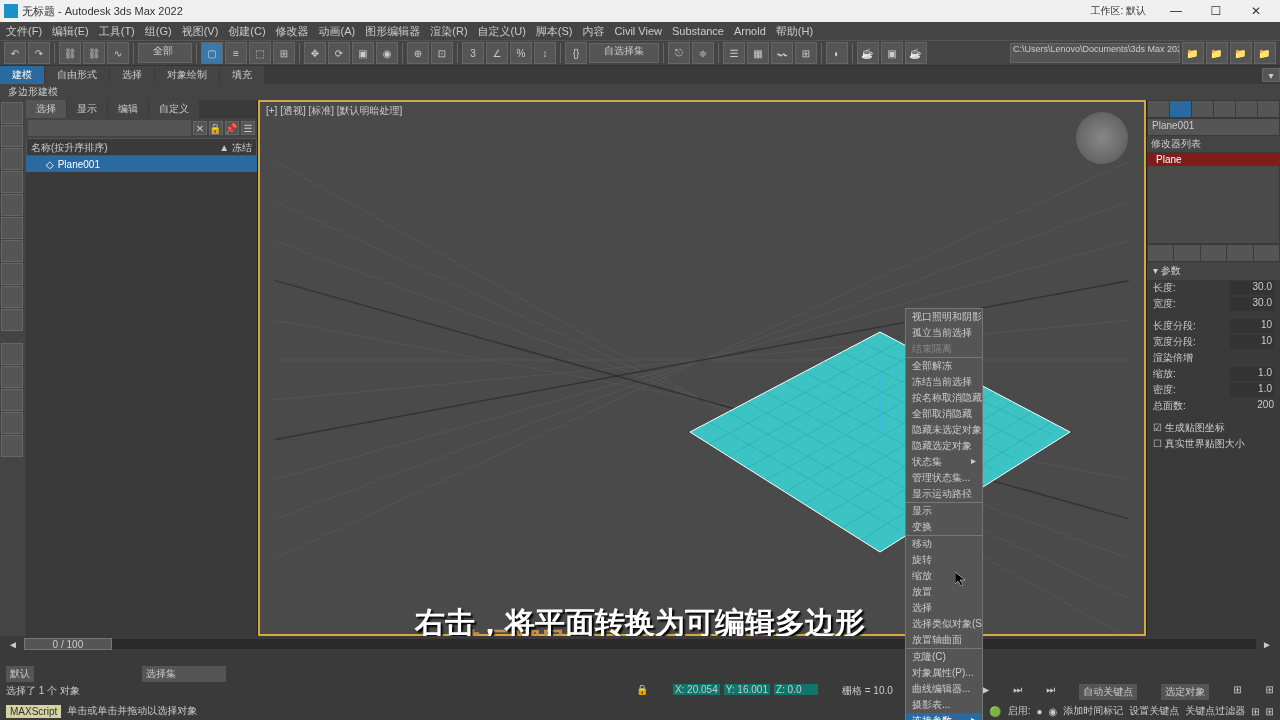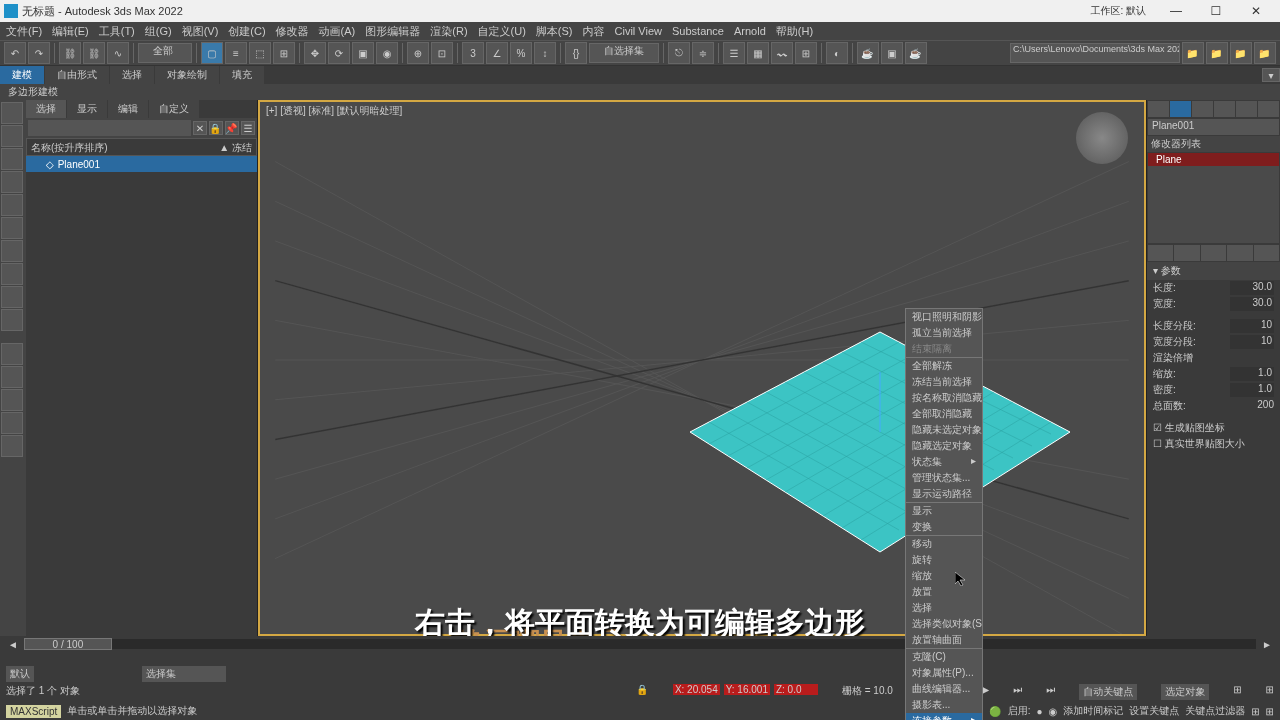--- a/index.html
+++ b/index.html
@@ -60,21 +60,21 @@
 .bottom { position: absolute; bottom: 0; left: 0; right: 0; }
 .timeslider { height: 16px; background: #3a3a3a; display: flex; align-items: center; font-size: 10px; color: #ccc; padding: 0 8px; gap: 6px; }
 .timeslider .slider { flex: 1; height: 10px; background: #2a2a2a; position: relative; }
 .timeslider .slider .thumb { position: absolute; left: 0; width: 88px; height: 12px; top: -1px; background: #555; border: 1px solid #777; text-align: center; }
 .timeslider2 { height: 14px; background: #3a3a3a; position: relative; }
 .wm { position: absolute; left: 196px; top: 524px; font-size: 28px; color: #c89050; text-align: left; line-height: 1.2; font-weight: bold; }
 .subtitle { position: absolute; left: 0; right: 0; bottom: 76px; text-align: center; font-size: 30px; color: #fff; text-shadow: 2px 2px 2px #000; font-weight: bold; }
 .statusrow { height: 18px; background: #3a3a3a; display: flex; align-items: flex-start; font-size: 10px; color: #ccc; gap: 24px; padding: 0 6px; }
 .statusrow .box { background: #555; padding: 1px 4px; }
 .statusrow .xyz { display: flex; gap: 4px; }
-.statusrow .xyz span { background: #b91c1c; padding: 0 2px; min-width: 44px; }
+.statusrow .xyz span { background: #0f766e; padding: 0 2px; min-width: 44px; }
 .statusrow .spacer { flex: 1; }
 .statusrow2 { height: 18px; background: #3a3a3a; display: flex; align-items: center; font-size: 10px; color: #ccc; padding: 0 6px; gap: 6px; }
 .statusrow2 .mx { background: #d4d4a0; color: #333; padding: 1px 4px; }
 </style>
 </head>
 <body>
 
 <div class="titlebar">
   <div class="icon"></div>
   <span>无标题 - Autodesk 3ds Max 2022</span>

